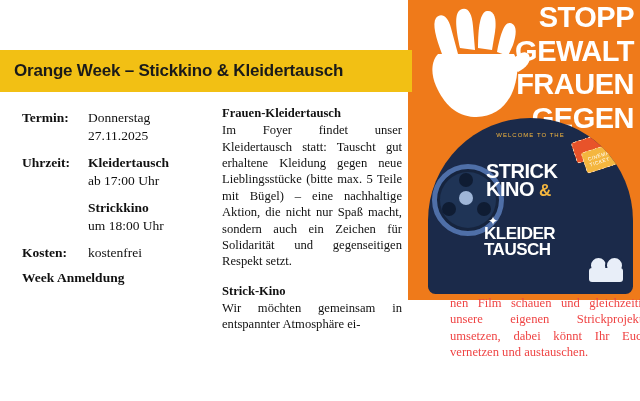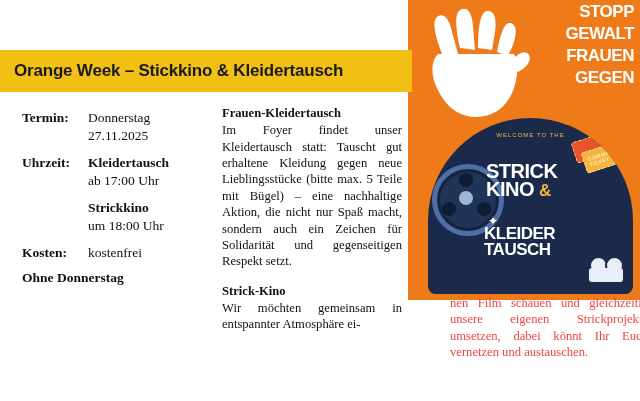--- a/index.html
+++ b/index.html
@@ -46,21 +46,21 @@
     top: 4px;
     width: 122px;
     text-align: right;
     font-family: "Liberation Sans", sans-serif;
     font-weight: bold;
     color: #ffffff;
     line-height: 0.95;
     letter-spacing: -0.5px;
   }
   .stopp-block div {
-    font-size: 17px;
+    font-size: 29px;
     margin-bottom: 6px;
     white-space: nowrap;
   }
 
   
   .hand {
     position: absolute;
     left: 14px;
     top: 2px;
     width: 110px;
@@ -390,21 +390,21 @@
       <div class="info-value">um 18:00 Uhr</div>
     </div>
 
     <div class="info-gap"></div>
 
     <div class="info-row">
       <div class="info-label">Kosten:</div>
       <div class="info-value">kostenfrei</div>
     </div>
 
-    <div class="info-single">Ohne Donnerstag</div>
+    <div class="info-single">Week Anmeldung</div>
   </div>
 
   <div class="col-mid">
     <div class="subhead">Frauen-Kleidertausch</div>
     <div class="para">Im Foyer findet unser Kleidertausch statt: Tauscht gut erhaltene Kleidung gegen neue Lieblingsstücke (bitte max. 5 Teile mit Bügel) – eine nachhaltige Aktion, die nicht nur Spaß macht, sondern auch ein Zeichen für Solidarität und gegenseitigen Respekt setzt.</div>
     <div class="spacer"></div>
     <div class="subhead">Strick-Kino</div>
     <div class="para">Wir möchten gemeinsam in entspannter Atmosphäre ei-</div>
   </div>
 

